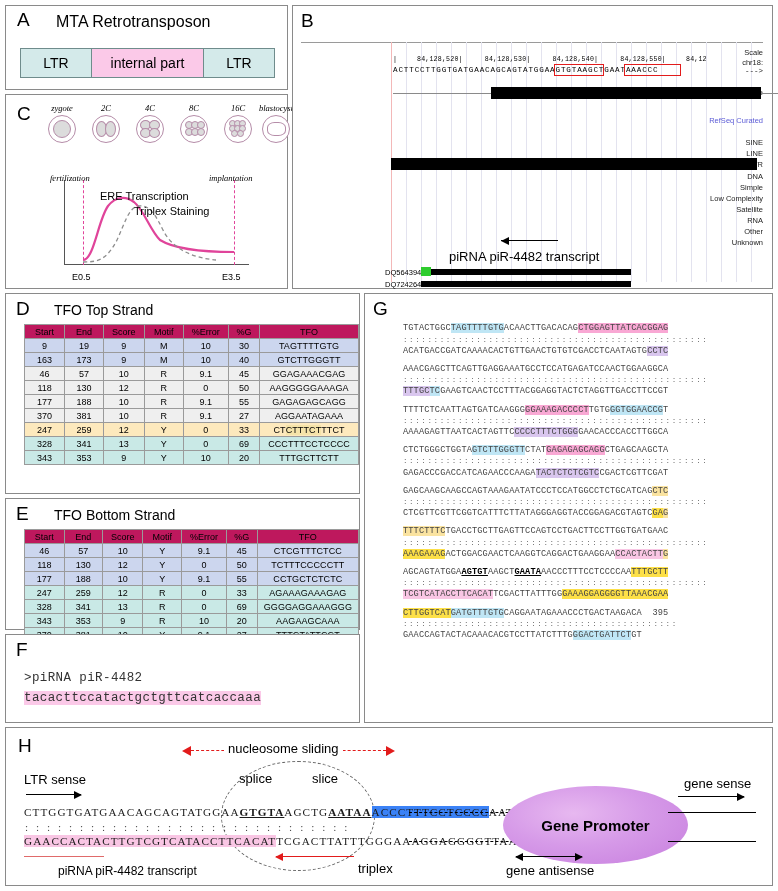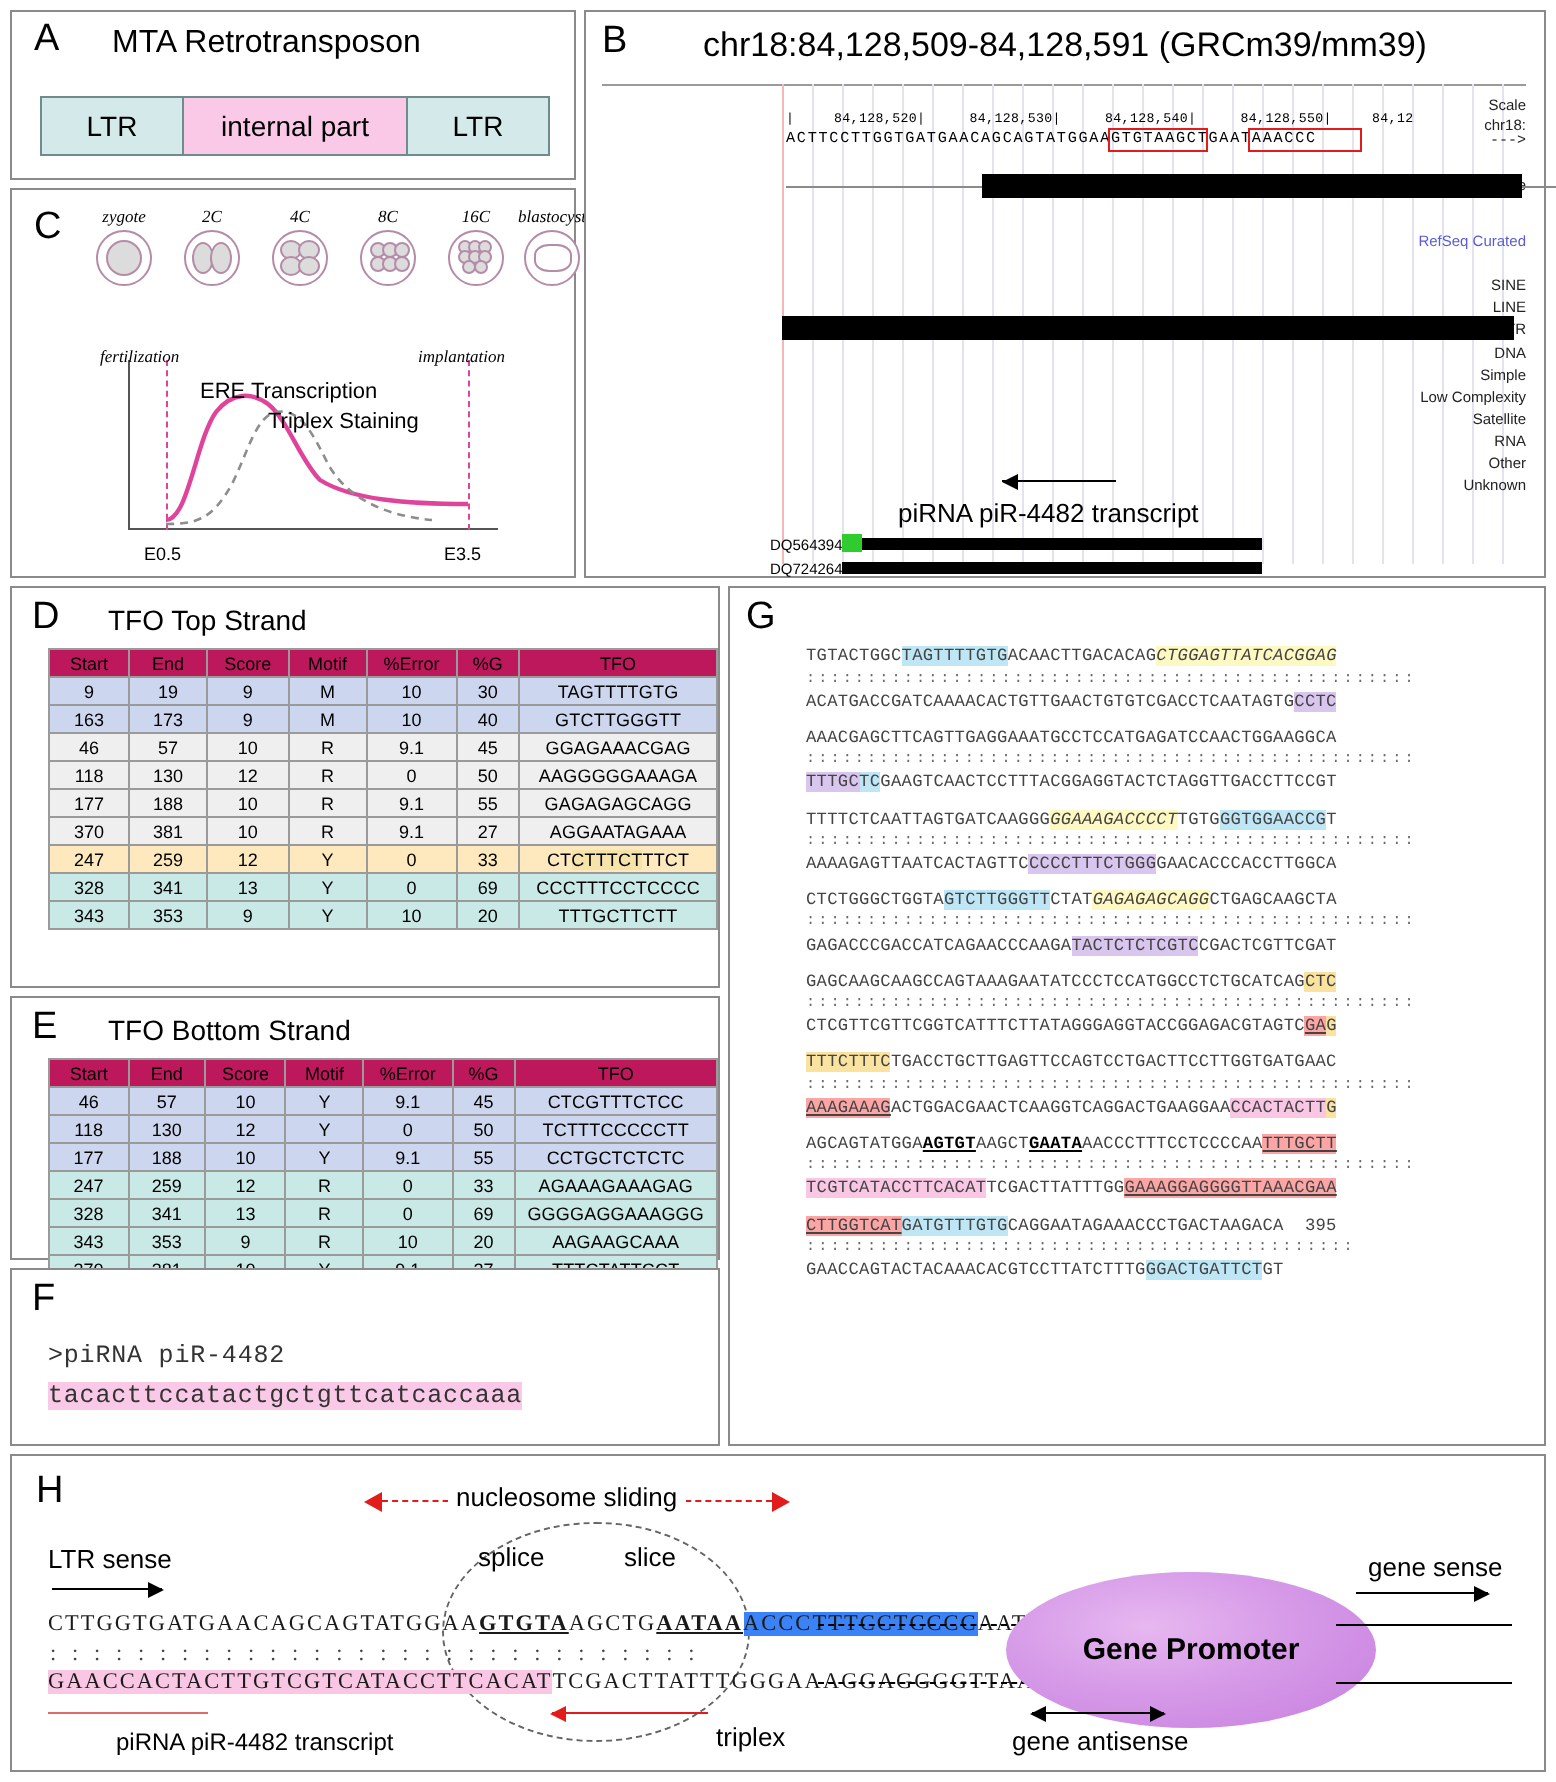--- a/index.html
+++ b/index.html
@@ -88,24 +88,24 @@
   #panelG{left:364px;top:293px;width:409px;height:430px;}
   #panelG .lab{position:absolute;left:8px;top:4px;}
   .gwrap{position:absolute;left:38px;top:7px;width:364px;
          font-family:"Liberation Mono",monospace;font-size:8.6px;line-height:11.2px;
          color:#444;letter-spacing:0.15px;white-space:pre;}
   .gwrap .hdrname{font-weight:bold;color:#000;}
   .gwrap .hdrpos{color:#7a7a7a;}
   .gwrap .blk{margin-bottom:7px;}
   .gwrap .bars{color:#6a6a6a;letter-spacing:1.55px;font-size:7.6px;}
   .b-cyan{background:#bfe6f5;}
-  .b-blue{background:#fef9c3;font-style:italic;}
+  .b-blue{background:#f9a8d4;}
   .b-pink{background:#f9c6e4;}
   .b-orange{background:#fae3a0;}
-  .b-teal{background:#fca5a5;text-decoration:underline;}
+  .b-teal{background:#fde047;}
   .b-viol{background:#d9c6ee;}
   .bold{font-weight:bold;color:#000;text-decoration:underline;}
 
   
   #panelH{left:5px;top:727px;width:768px;height:159px;}
   #panelH .lab{position:absolute;left:12px;top:7px;}
   .hseq{position:absolute;font-family:"Liberation Serif",serif;font-size:11.2px;
         letter-spacing:1.05px;white-space:nowrap;color:#1a1a1a;}
   .hbars{position:absolute;font-family:"Liberation Serif",serif;font-size:11.2px;
          letter-spacing:2.55px;white-space:nowrap;color:#444;}
@@ -218,21 +218,20 @@
     <div class="curveLbl" style="left:70px;top:25px;">Triplex Staining</div>
   </div>
   <div class="ftz" style="left:44px;top:78px;">fertilization</div>
   <div class="ftz" style="left:203px;top:78px;">implantation</div>
   <div class="tickLbl" style="left:66px;top:177px;">E0.5</div>
   <div class="tickLbl" style="left:216px;top:177px;">E3.5</div>
 </div>
 
 <div class="panel" id="panelB">
   <div class="plabel lab">B</div>
-  <div class="ttl">chr18:84,128,509-84,128,591 (GRCm39/mm39)</div>
 
   <div class="browser">
     <div class="topline"></div>
     <div class="gridarea">
       <div class="gridline" style="left:0px"></div>
         <div class="gridline" style="left:15px"></div>
       <div class="gridline" style="left:30px"></div>
         <div class="gridline" style="left:45px"></div>
       <div class="gridline" style="left:60px"></div>
         <div class="gridline" style="left:75px"></div>

